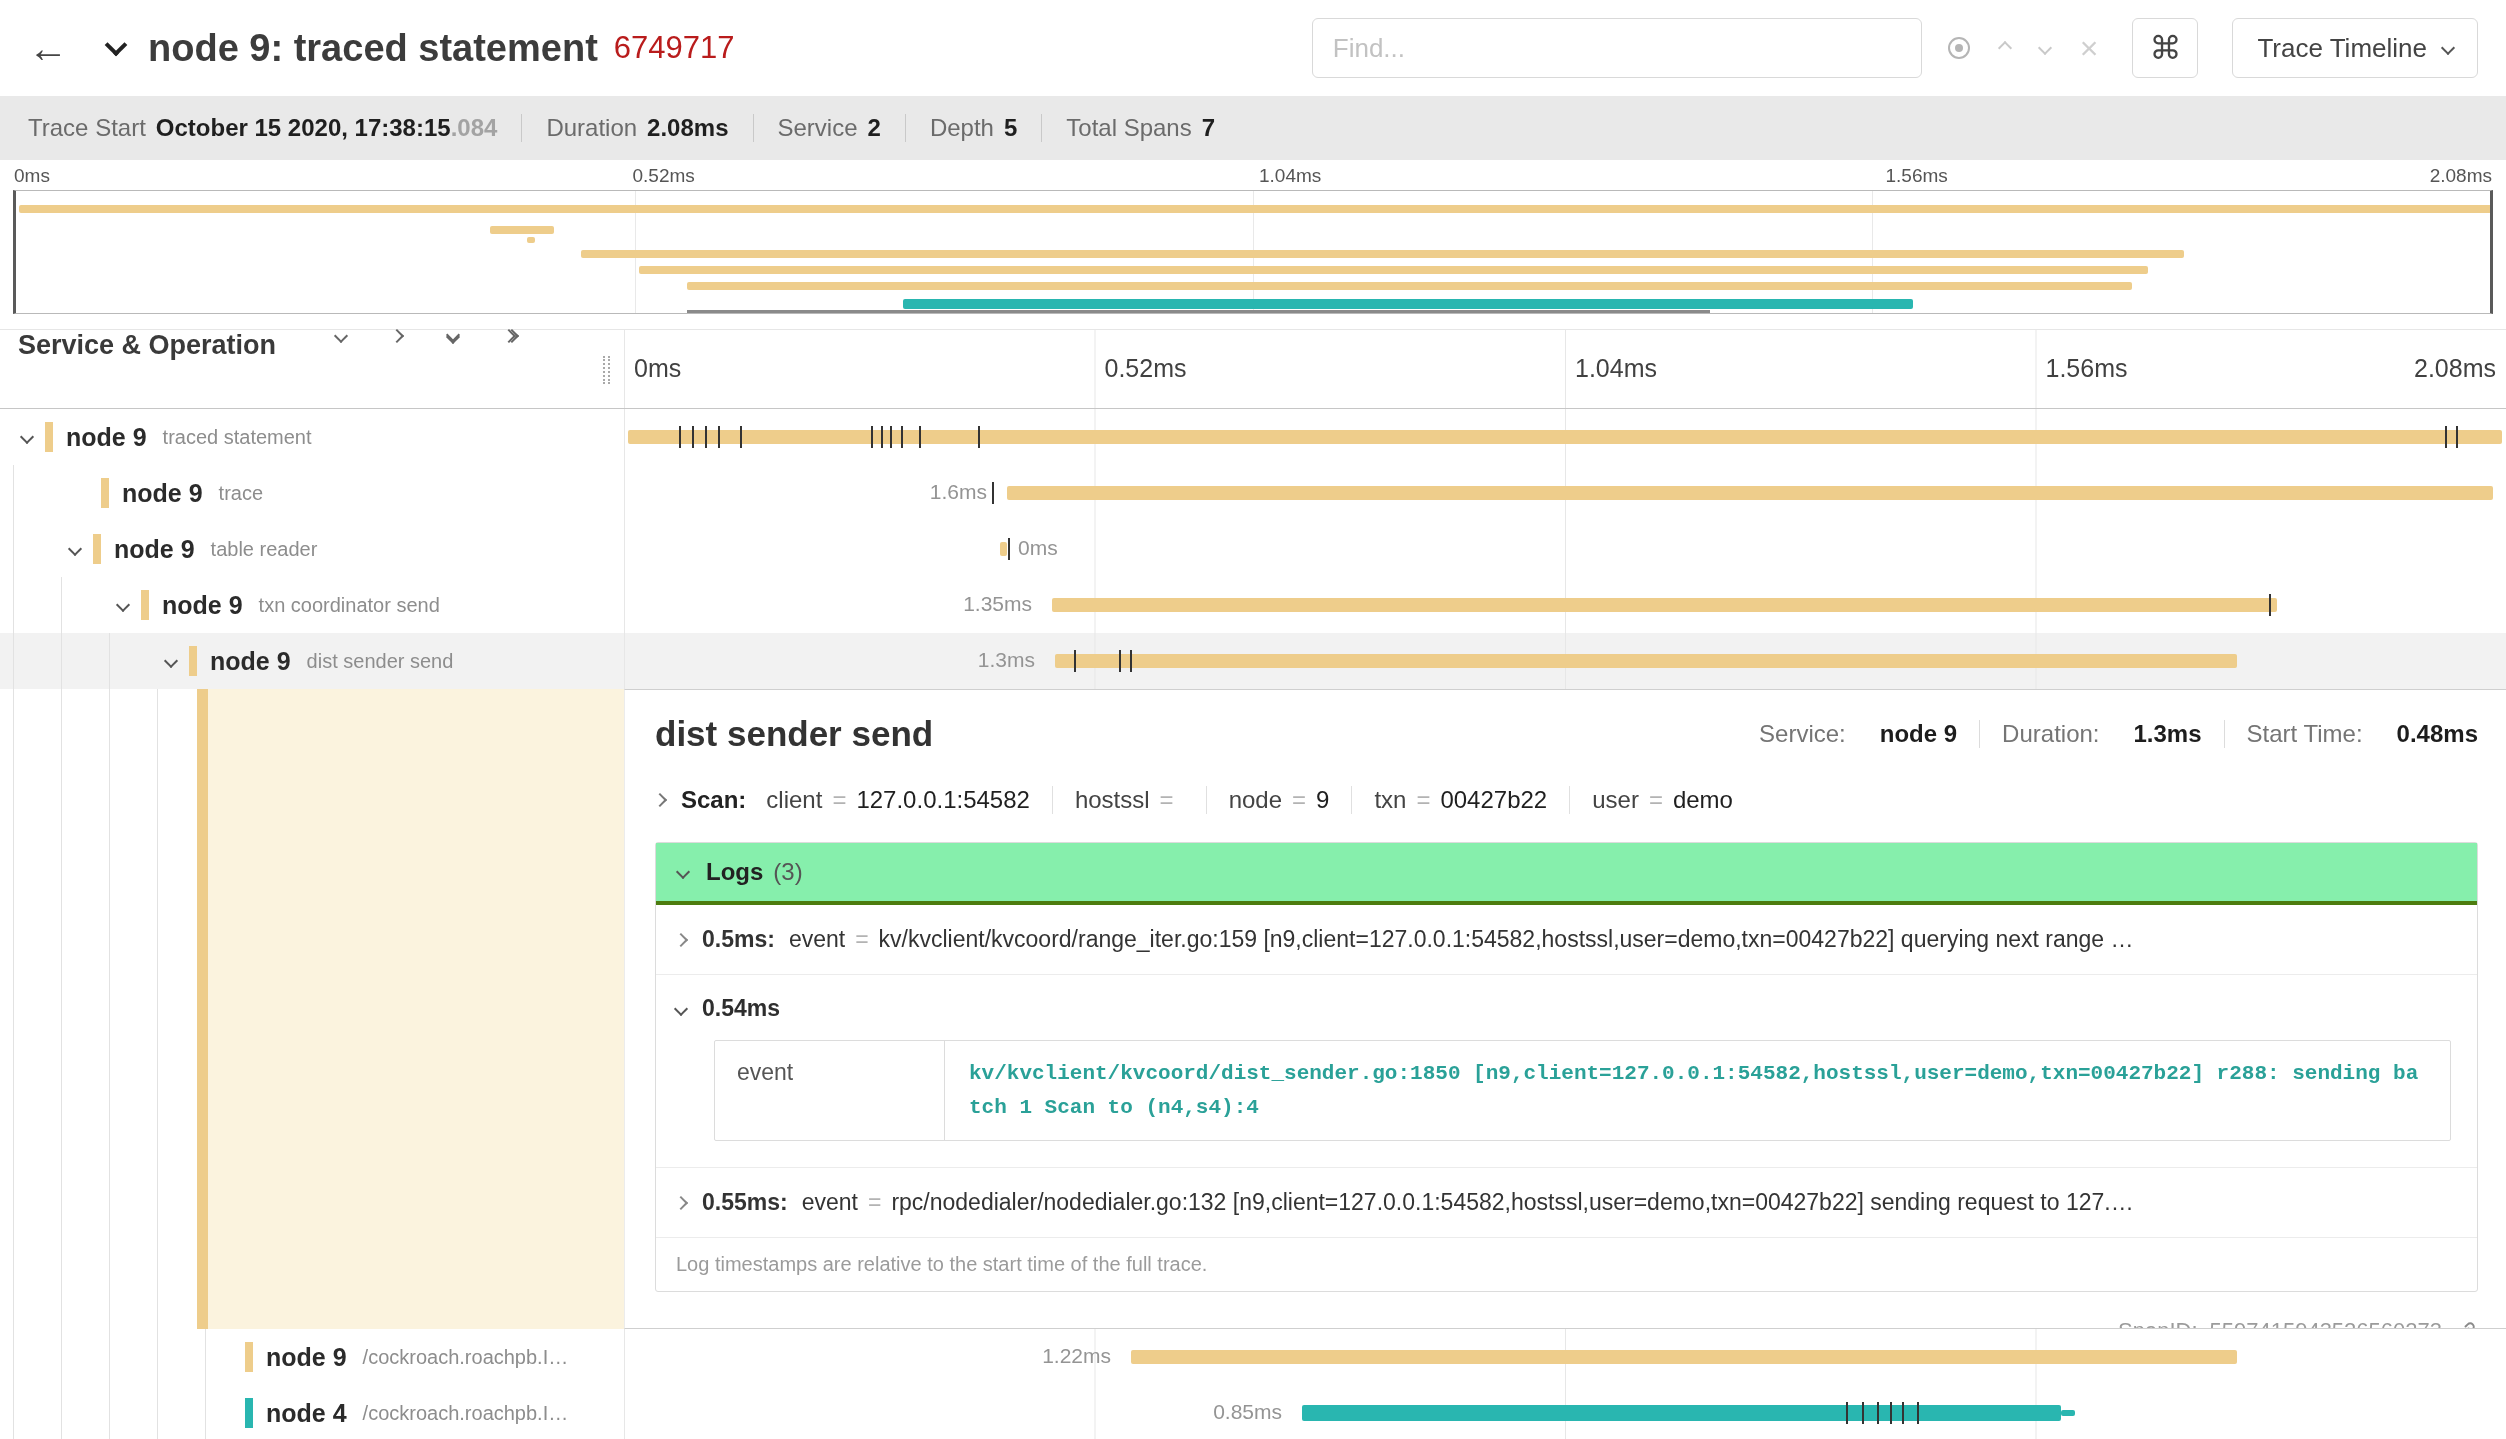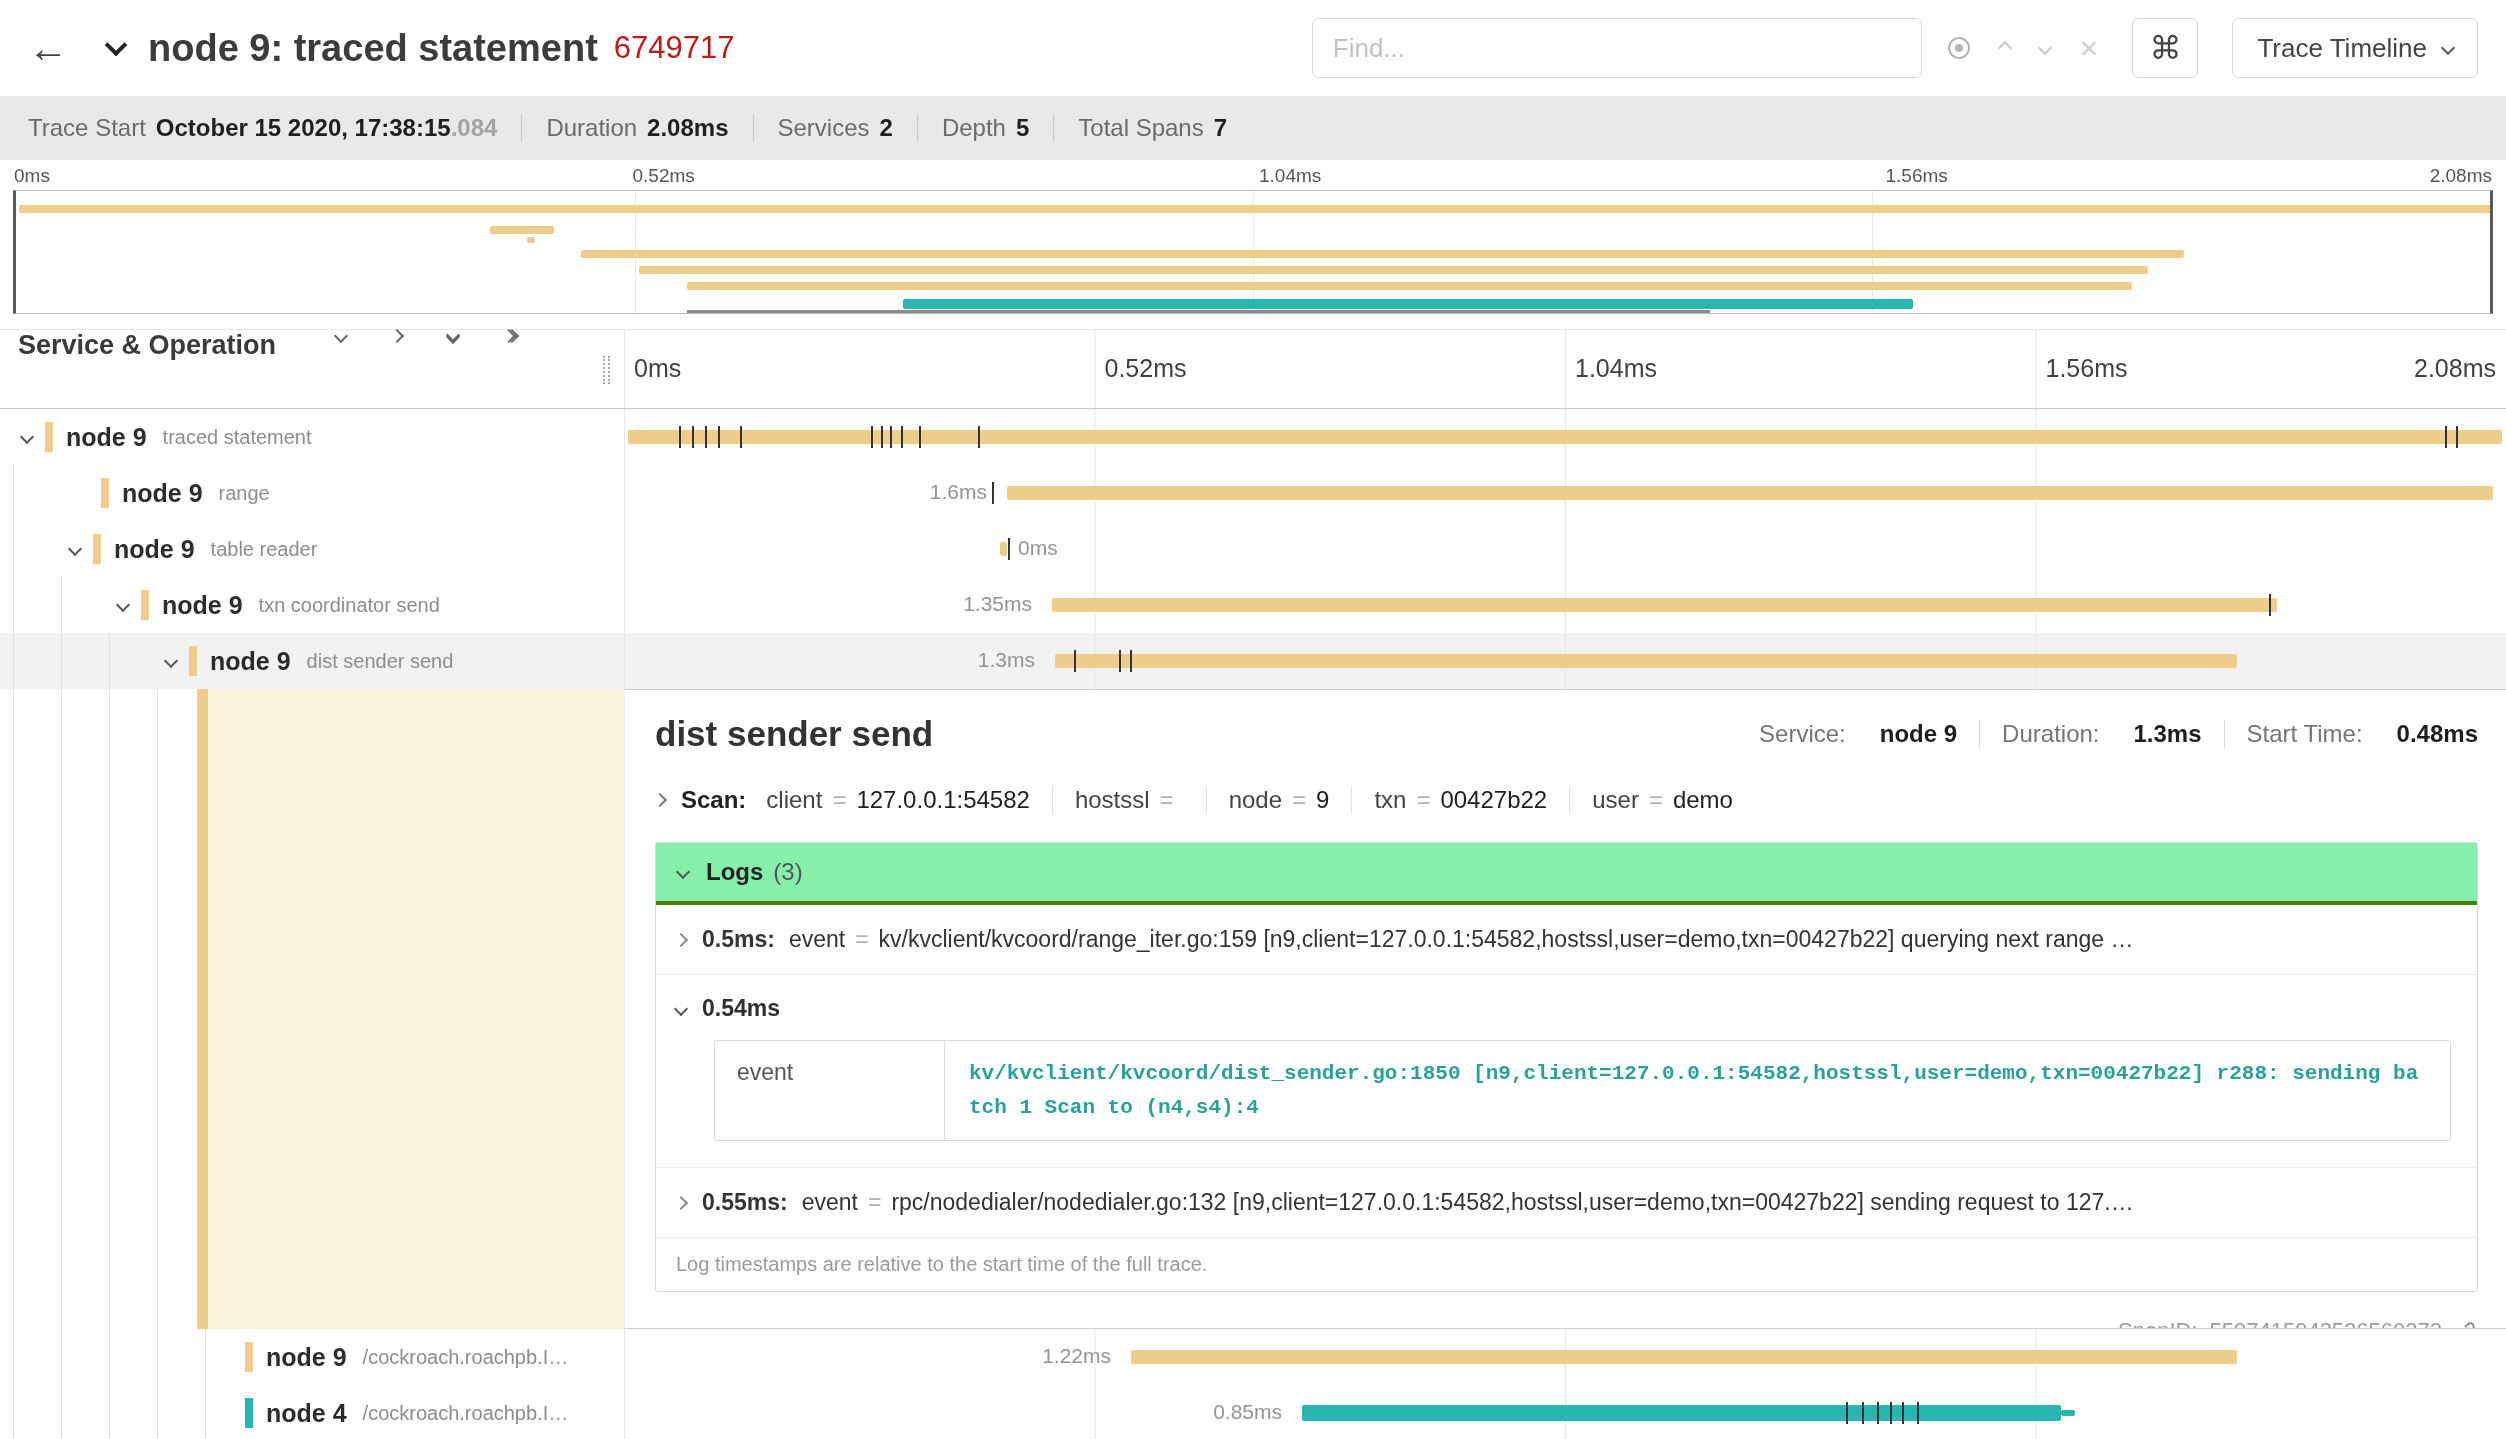--- a/index.html
+++ b/index.html
@@ -169,21 +169,21 @@
   <div class="summary">
     <span class="sum-item">
       <span>Trace Start</span>
       <b><span>October 15 2020, 17:38:15</span><span class="sum-suffix">.084</span></b>
     </span>
     <span class="sum-item">
       <span>Duration</span>
       <b>2.08ms</b>
     </span>
     <span class="sum-item">
-      <span>Services</span>
+      <span>Service</span>
       <b>2</b>
     </span>
     <span class="sum-item">
       <span>Depth</span>
       <b>5</b>
     </span>
     <span class="sum-item">
       <span>Total Spans</span>
       <b>7</b>
     </span>
@@ -264,21 +264,21 @@
         <div class="tick" style="left:1832px"></div>
       </div>
     </div>
 
     <div class="row">
       <div class="row-left">
         <span class="guide" style="left:13px"></span>
         <span class="tree-item" style="left:101px">
           <span class="cbar"></span>
           <span class="svc">node 9</span>
-          <span class="op">range</span>
+          <span class="op">trace</span>
         </span>
       </div>
       <div class="row-right">
         <span class="dur" style="left:373px">1.6ms</span>
         <div class="tick" style="left:368px"></div>
         <div class="bar" style="left:383px;width:1486px"></div>
       </div>
     </div>
 
     <div class="row">

